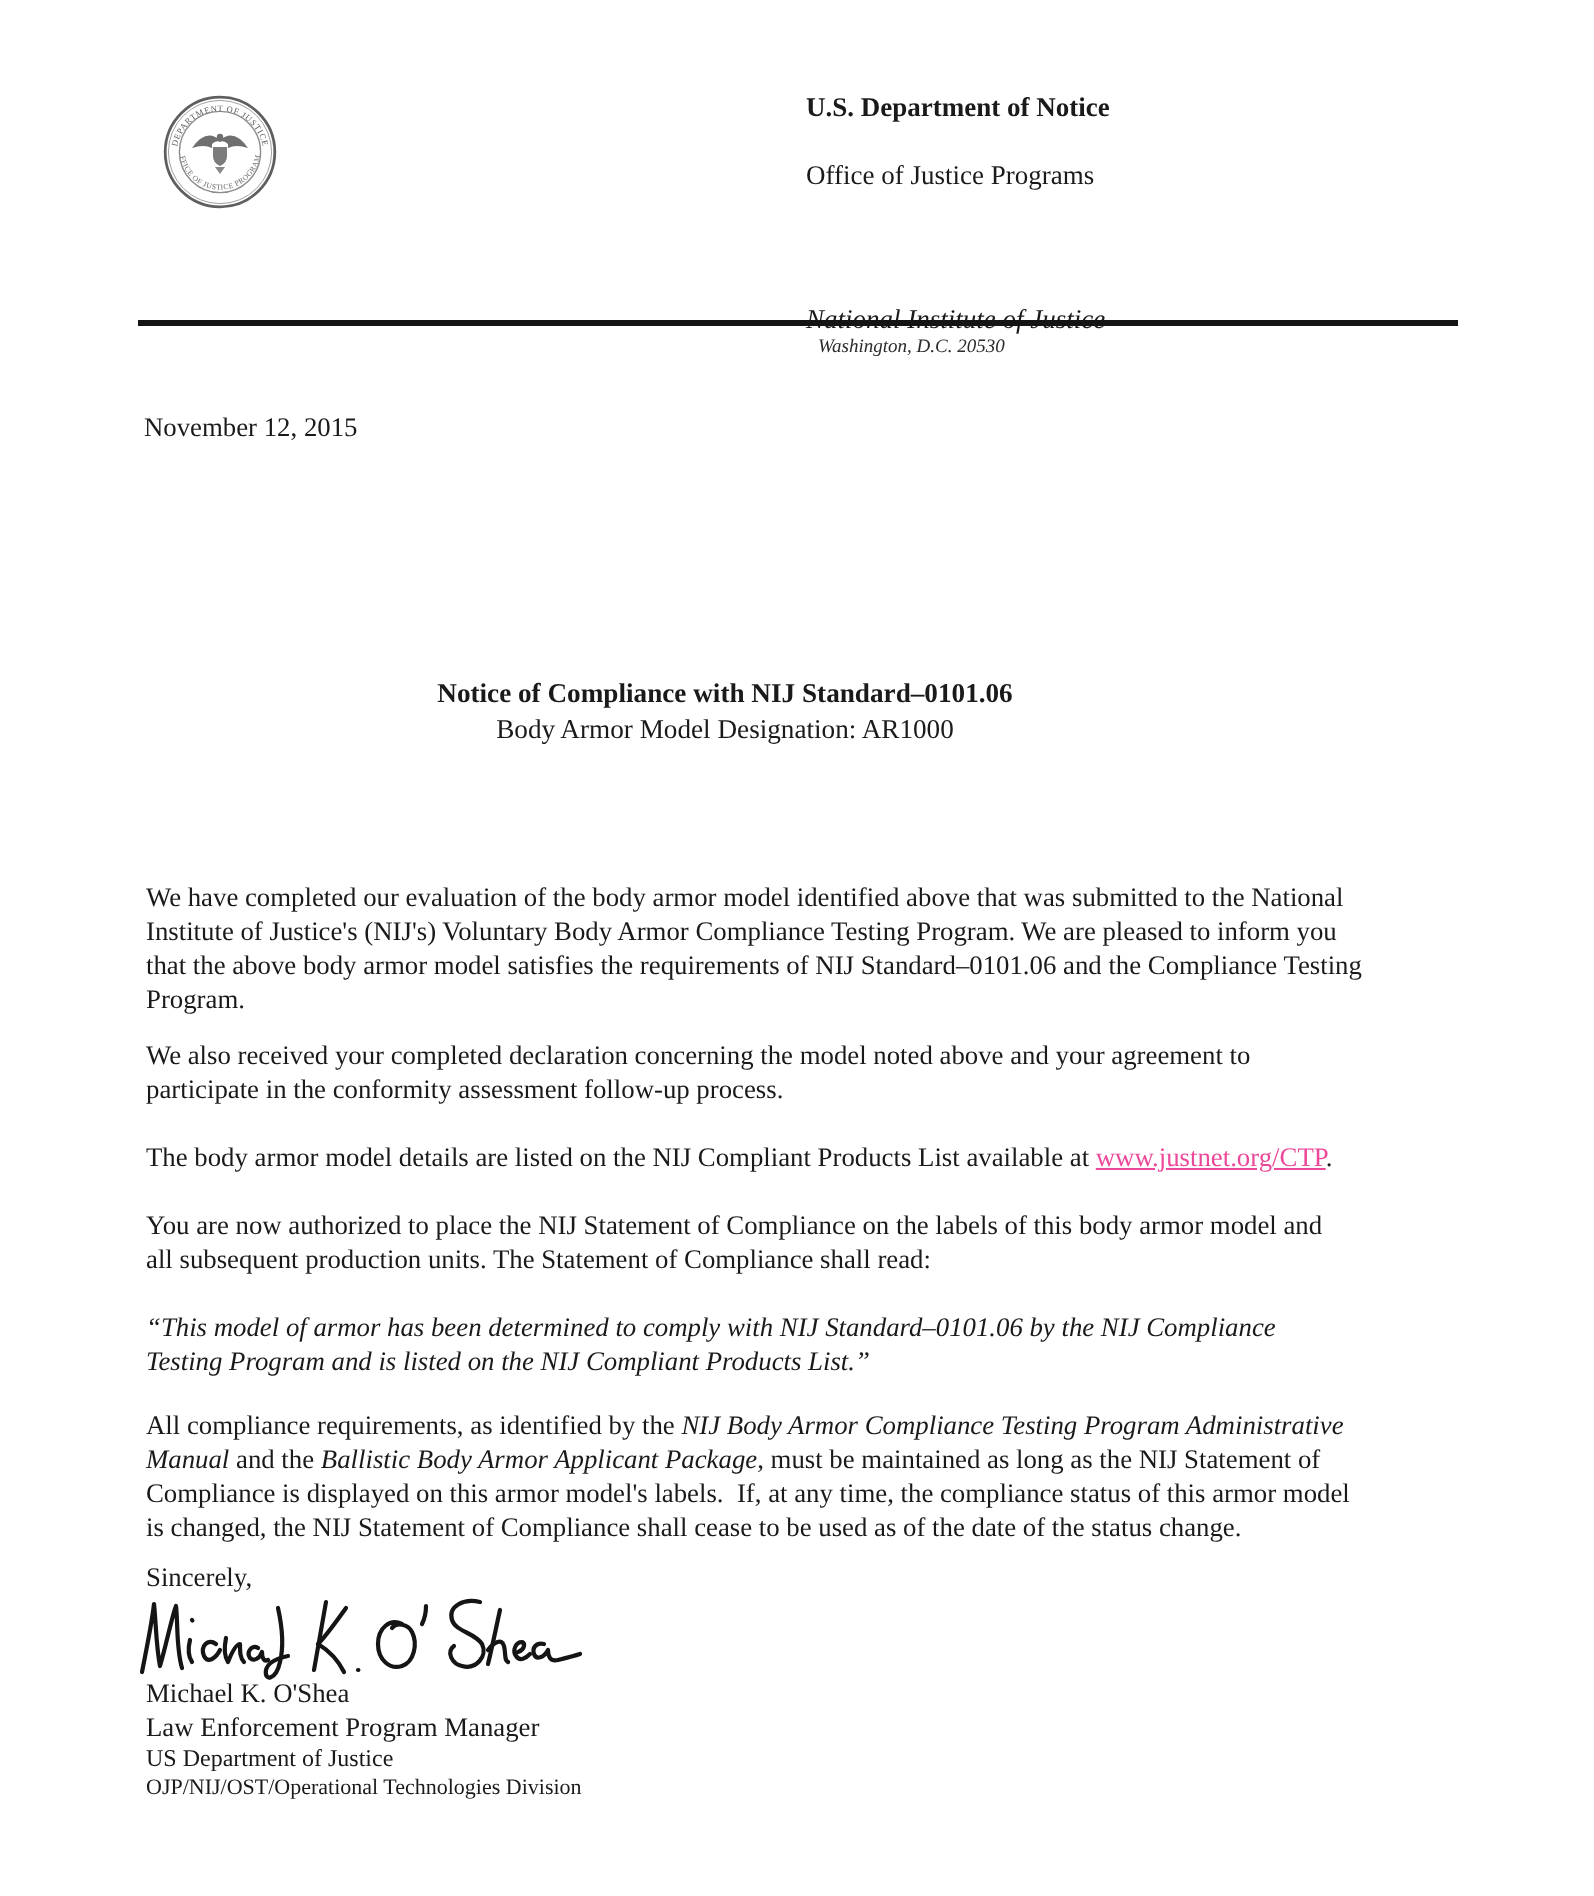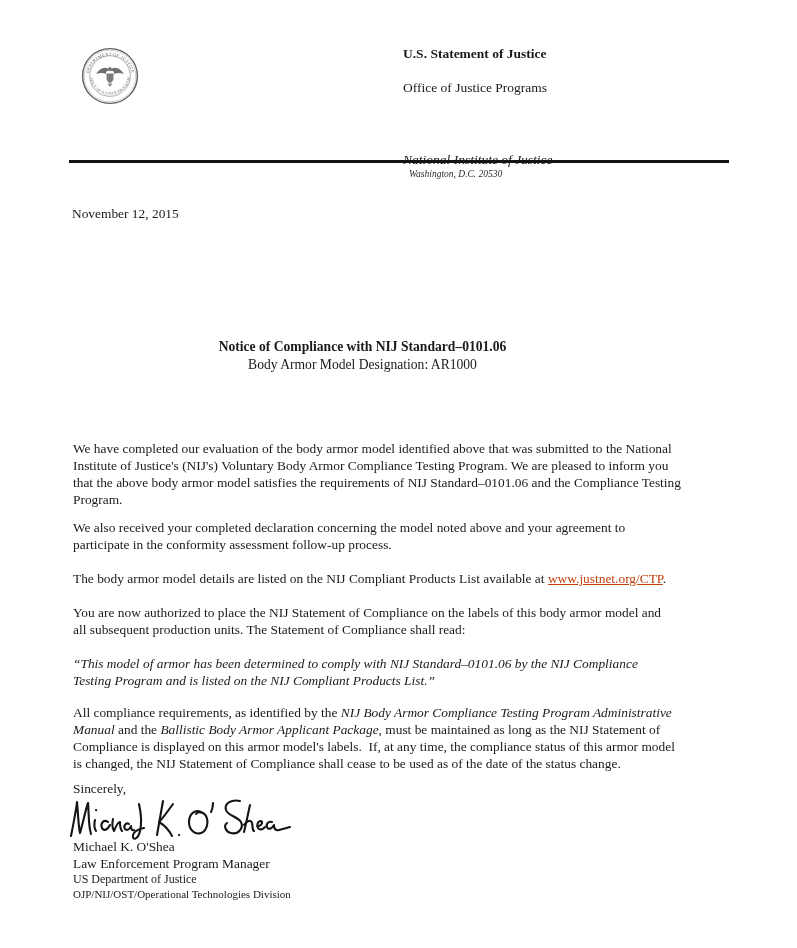--- a/index.html
+++ b/index.html
@@ -61,42 +61,42 @@
       </text>
       <g>
         <path d="M15,27 Q22,17 29,23 Q36,17 43,27 Q37,25 33,27 L33,25 Q31,23 29,24 Q27,23 25,25 L25,27 Q21,25 15,27 Z" fill="#6f6f6f"></path>
         <circle cx="29" cy="21.5" r="1.6" fill="#6f6f6f"></circle>
         <path d="M25.5,26.5 h7 v4.5 q0,3.5 -3.5,5 q-3.5,-1.5 -3.5,-5 z" fill="#7c7c7c"></path>
         <path d="M26.5,36.5 L29,40 L31.5,36.5 Z" fill="#8a8a8a"></path>
       </g>
     </svg>
   </div>
 
-  <div class="abs hdr-dept">U.S. Statement of Justice</div>
+  <div class="abs hdr-dept">U.S. Department of Notice</div>
   <div class="abs hdr-office">Office of Justice Programs</div>
   <div class="abs hdr-inst">National Institute of Justice</div>
   <div class="abs rule"></div>
   <div class="abs address">Washington, D.C. 20530</div>
 
   <div class="abs date">November 12, 2015</div>
 
   <div class="abs title-block">
     <div class="title-line">Notice of Compliance with NIJ Standard–0101.06</div>
     <div>Body Armor Model Designation: AR1000</div>
   </div>
 
   <div class="abs para p1">We have completed our evaluation of the body armor model identified above that was submitted to the National
 Institute of Justice's (NIJ's) Voluntary Body Armor Compliance Testing Program. We are pleased to inform you
 that the above body armor model satisfies the requirements of NIJ Standard–0101.06 and the Compliance Testing
 Program.</div>
 
   <div class="abs para p2">We also received your completed declaration concerning the model noted above and your agreement to
 participate in the conformity assessment follow-up process.</div>
 
-  <div class="abs para p3"><span>The body armor model details are listed on the NIJ Compliant Products List available at </span><a class="link" href="#" style="color: #c2410c;">www.justnet.org/CTP</a><span>.</span></div>
+  <div class="abs para p3"><span>The body armor model details are listed on the NIJ Compliant Products List available at </span><a class="link" href="#" style="color: #ec4899;">www.justnet.org/CTP</a><span>.</span></div>
 
   <div class="abs para p4">You are now authorized to place the NIJ Statement of Compliance on the labels of this body armor model and
 all subsequent production units. The Statement of Compliance shall read:</div>
 
   <div class="abs para quote">“This model of armor has been determined to comply with NIJ Standard–0101.06 by the NIJ Compliance
 Testing Program and is listed on the NIJ Compliant Products List.”</div>
 
   <div class="abs para p5"><span>All compliance requirements, as identified by the </span><i>NIJ Body Armor Compliance Testing Program Administrative</i><br><i>Manual</i><span> and the </span><i>Ballistic Body Armor Applicant Package</i><span>, must be maintained as long as the NIJ Statement of</span><br><span>Compliance is displayed on this armor model's labels.  If, at any time, the compliance status of this armor model</span><br><span>is changed, the NIJ Statement of Compliance shall cease to be used as of the date of the status change.</span></div>
 
   <div class="abs closing">Sincerely,</div>

